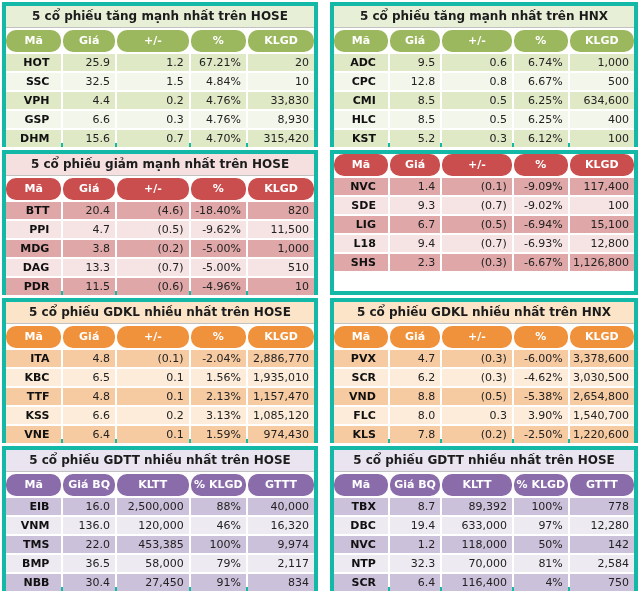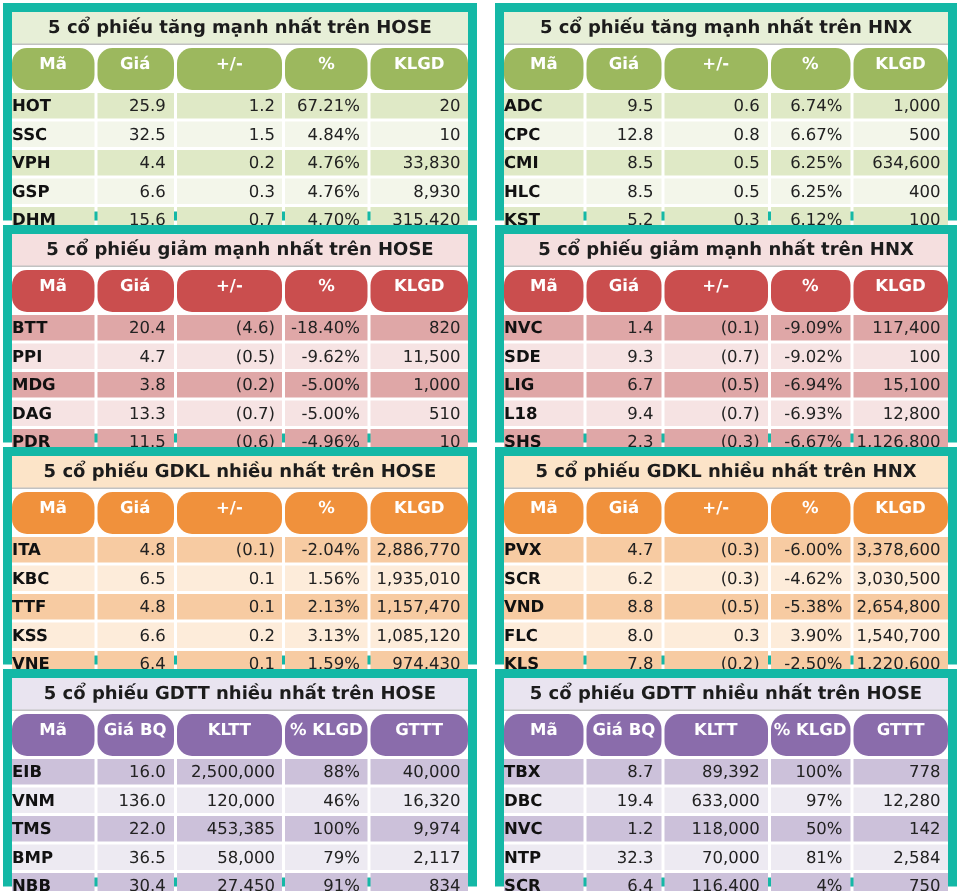--- a/index.html
+++ b/index.html
@@ -10,53 +10,53 @@
   }
   .grid {
     display: grid;
     grid-template-columns: 316px 308px;
     column-gap: 12px;
     padding: 2px 2px 0 2px;
   }
   .block {
     height: 145px;
     margin-bottom: 3px;
-    border: 6px solid #14b8a6;
+    border: 4px solid #14b8a6;
     background: #ffffff;
   }
   .title {
     height: 22px; line-height: 21px;
     text-align: center;
     font-size: 12px; font-weight: bold; color: #1c1c1c;
     background: var(--title-bg);
     border-bottom: 1px solid #c2c2c2;
     margin-bottom: 2px;
     white-space: nowrap; overflow: hidden;
   }
   .hdr, .row {
     display: grid;
     grid-template-columns: 58fr 54fr 75fr 58fr 69fr;
     column-gap: 2px;
     margin-bottom: 2px;
   }
   .hdr .cell {
-    height: 28px; line-height: 22px;
+    height: 22px; line-height: 22px;
     background: var(--hdr);
     color: #ffffff; font-size: 11px; font-weight: bold;
     text-align: center;
     white-space: nowrap; overflow: hidden; border-radius: 10px;
   }
   .row .cell {
     height: 17px; line-height: 17px;
     font-size: 11px; color: #222222;
     text-align: right; padding-right: 5px;
     white-space: nowrap; overflow: hidden;
   }
   .row .cell.code {
-    text-align: left; padding-right: 0;
+    text-align: right; padding-right: 12px;
     font-weight: bold; color: #111111;
   }
   .row.odd .cell  { background: var(--odd); }
   .row.even .cell { background: var(--even); }
 </style>
 </head>
 <body>
 
 <div class="grid">
     <section class="block" style="--hdr: #9cb85e; --title-bg: #e7efd7; --odd: #dfe9c6; --even: #f3f6ea;">
@@ -188,21 +188,20 @@
       </div>
       <div class="row odd">
         <div class="cell code">PDR</div>
         <div class="cell">11.5</div>
         <div class="cell">(0.6)</div>
         <div class="cell">-4.96%</div>
         <div class="cell">10</div>
       </div>
     </section>
     <section class="block" style="--hdr: #ca4e4e; --title-bg: #f5dfdf; --odd: #dfa7a7; --even: #f6e3e3;">
-      <div class="title">5 cổ phiếu giảm mạnh nhất trên HNX</div>
       <div class="hdr">
         <div class="cell">Mã</div>
         <div class="cell">Giá</div>
         <div class="cell">+/-</div>
         <div class="cell">%</div>
         <div class="cell">KLGD</div>
       </div>
       <div class="row odd">
         <div class="cell code">NVC</div>
         <div class="cell">1.4</div>

